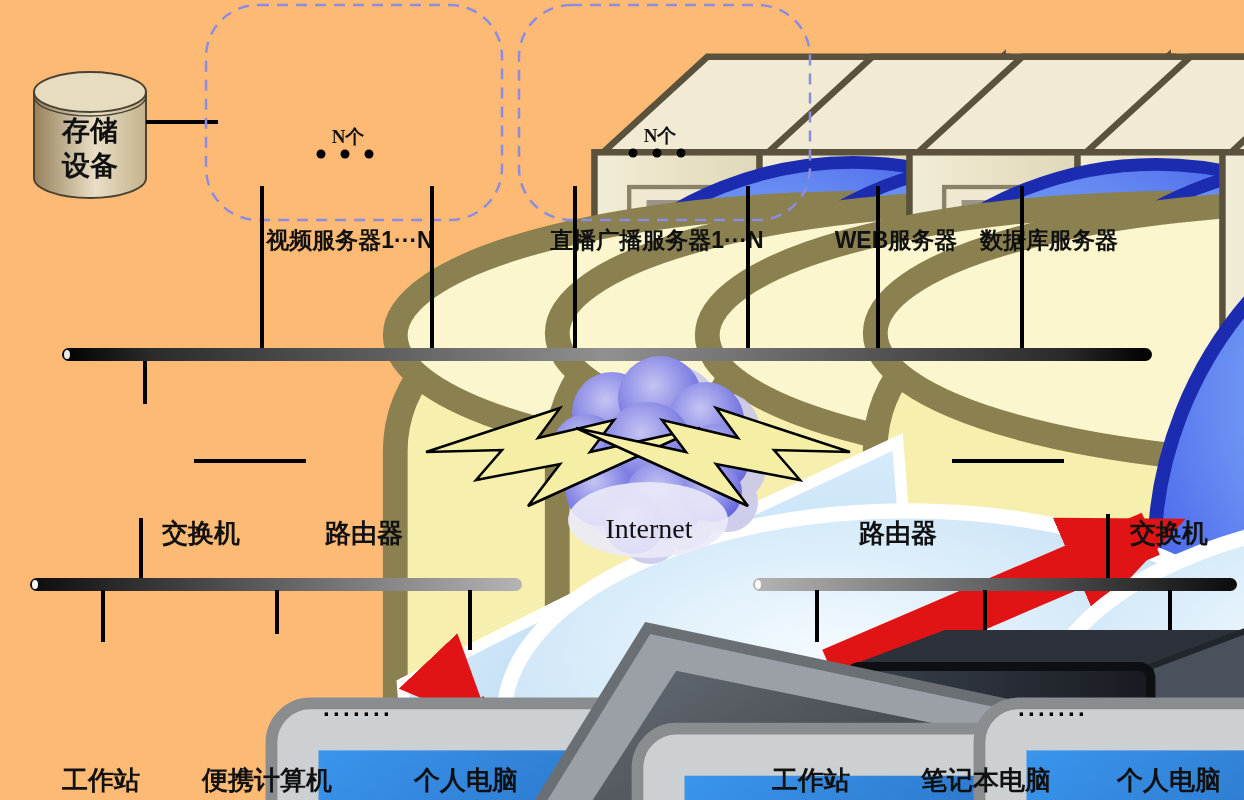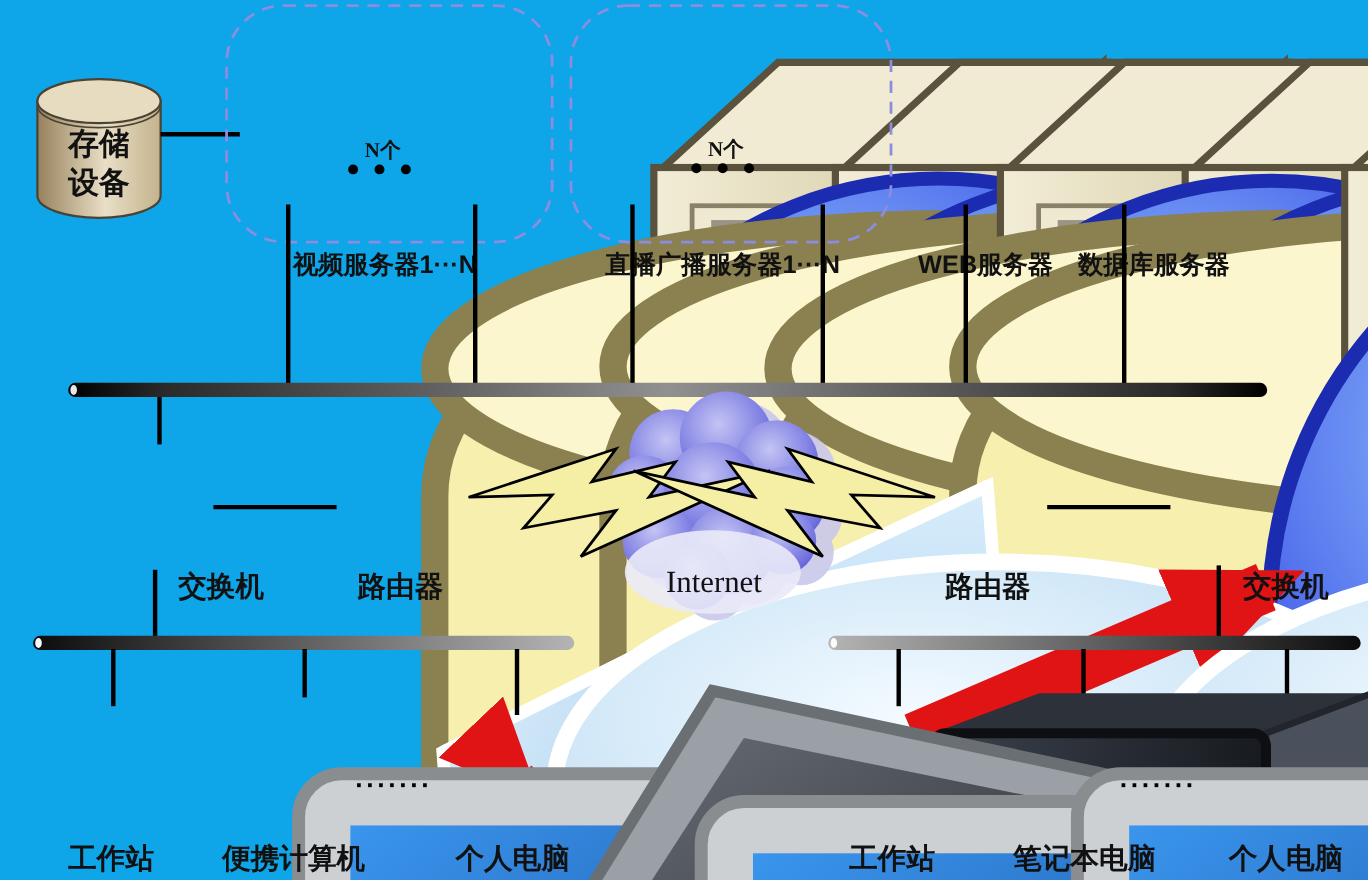--- a/index.html
+++ b/index.html
@@ -1,16 +1,16 @@
 <!DOCTYPE html>
 <html><head>
 <meta charset="utf-8">
 <style>
   html,body{margin:0;padding:0;background:#ffffff;}
-  #stage{position:relative;width:1244px;height:800px;background:#0ea5e9;overflow:hidden;
+  #stage{position:relative;width:1244px;height:800px;background:#fdba74;overflow:hidden;
          font-family:"Liberation Sans","DejaVu Sans",sans-serif;}
   svg{display:block;}
   text{user-select:none;}
   .cjk-label{font-family:"Liberation Sans","DejaVu Sans",sans-serif;font-weight:bold;fill:#111;}
   .serif-label{font-family:"Liberation Serif","DejaVu Serif",serif;fill:#111;}
 </style>
 </head>
 <body>
 
 <div id="stage">

